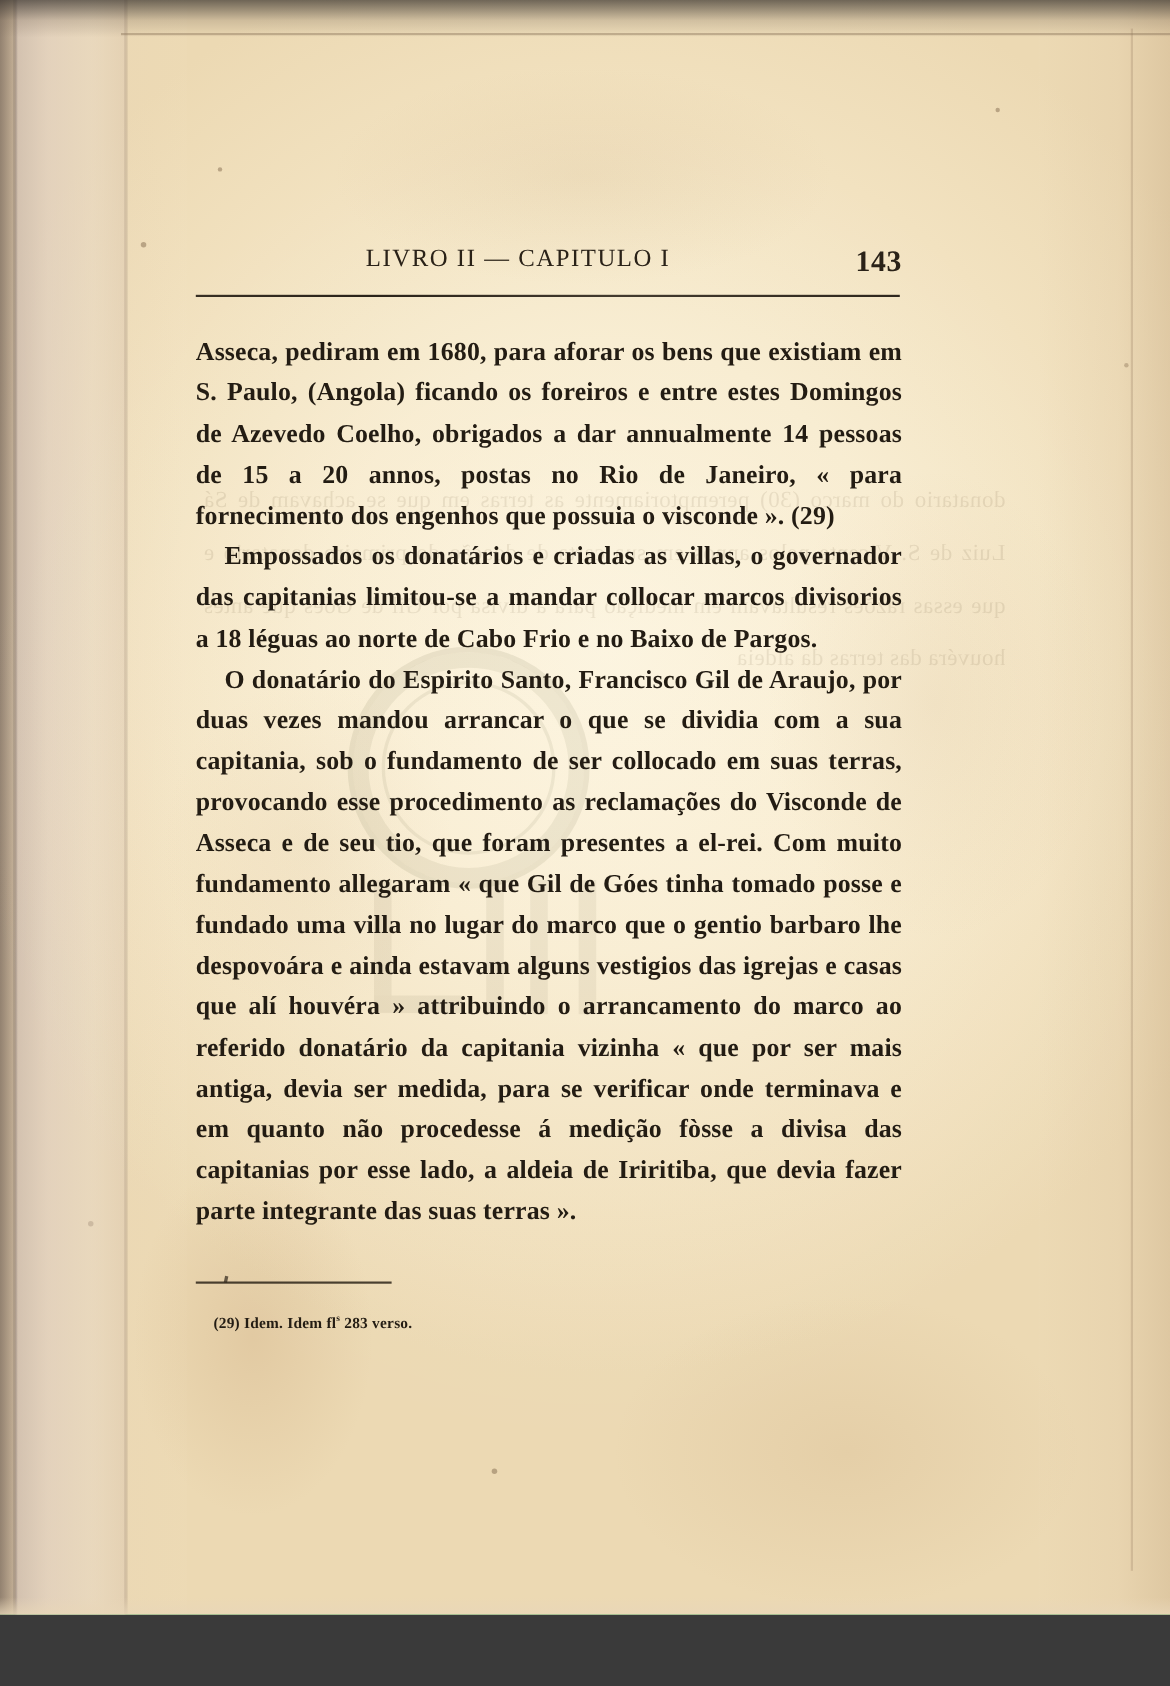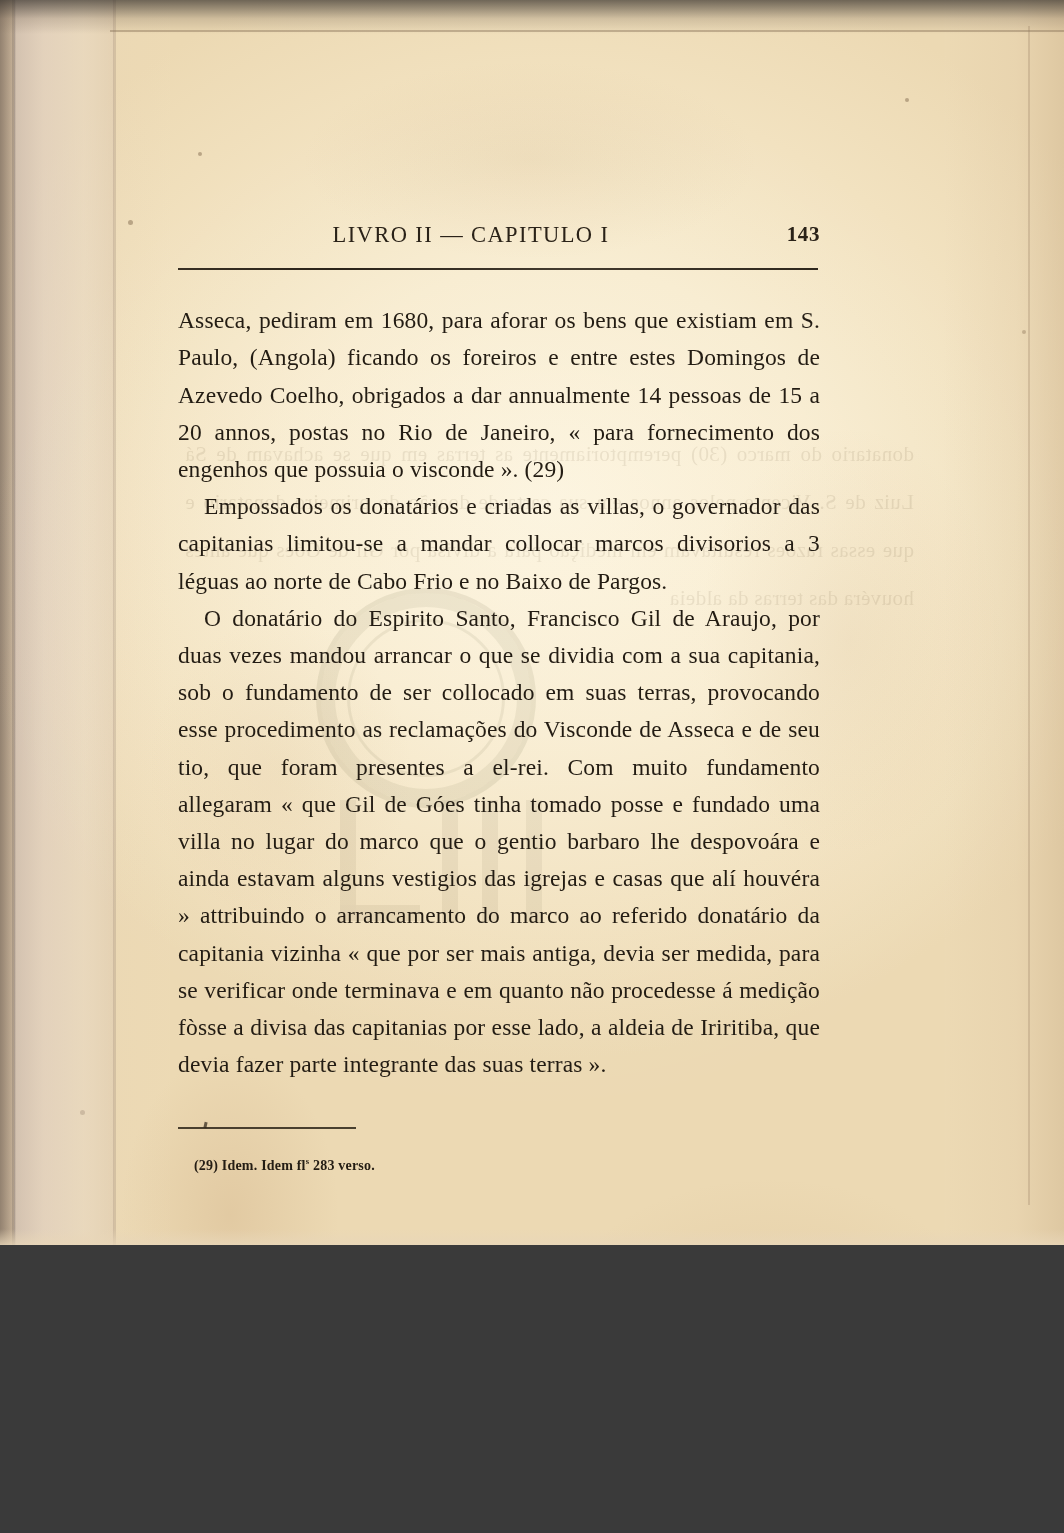--- a/index.html
+++ b/index.html
@@ -4,21 +4,21 @@
 <style>
   html, body {
     margin: 0;
     padding: 0;
     background: #3a3a3a;
   }
 
   #page {
     position: relative;
     width: 1064px;
-    height: 1245px;
+    height: 1468px;
     overflow: hidden;
     background-color: #22c55e;
     font-family: "Liberation Serif", "DejaVu Serif", serif;
   }
 
   
   .paper-base {
     position: absolute;
     inset: 0;
     background:
@@ -199,21 +199,21 @@
     font-size: 22.5px;
     letter-spacing: 1.4px;
     white-space: nowrap;
     padding-right: 56px;
     color: #2a2218;
   }
   .rh-page {
     position: absolute;
     right: 0;
     top: 0;
-    font-size: 21px;
+    font-size: 27px;
     font-weight: bold;
     letter-spacing: 0.6px;
     color: #2a2218;
     font-family: Liberation Serif, serif;
   }
 
   .head-rule {
     width: 640px;
     height: 2.2px;
     background: linear-gradient(to right,
@@ -225,20 +225,21 @@
   }
 
   .body-text {
     margin-top: 32px;
     font-size: 23.5px;
     line-height: 37.2px;
     text-align: justify;
     text-justify: inter-word;
     color: #231c13;
     letter-spacing: 0.15px;
+    font-weight: bold;
   }
   .body-text p {
     margin: 0;
     text-indent: 26px;
   }
   .body-text p.first {
     text-indent: 0;
   }
 
   .footnote-area {
@@ -332,21 +333,21 @@
 
     <div class="running-head">
       <div class="rh-title">LIVRO II — CAPITULO I</div>
       <div class="rh-page">143</div>
     </div>
 
     <div class="head-rule"></div>
 
     <div class="body-text">
       <p class="first">Asseca, pediram em 1680, para aforar os bens que existiam em S. Paulo, (Angola) ficando os foreiros e entre estes Domingos de Azevedo Coelho, obrigados a dar annualmente 14 pessoas de 15 a 20 annos, postas no Rio de Janeiro, « para fornecimento dos engenhos que possuia o visconde ». (29)</p>
-      <p>Empossados os donatários e criadas as villas, o governador das capitanias limitou-se a mandar collocar marcos divisorios a 3 léguas ao norte de Cabo Frio e no Baixo de Pargos.</p>
+      <p>Empossados os donatários e criadas as villas, o governador das capitanias limitou-se a mandar collocar marcos divisorios a 18 léguas ao norte de Cabo Frio e no Baixo de Pargos.</p>
       <p>O donatário do Espirito Santo, Francisco Gil de Araujo, por duas vezes mandou arrancar o que se dividia com a sua capitania, sob o fundamento de ser collocado em suas terras, provocando esse procedimento as reclamações do Visconde de Asseca e de seu tio, que foram presentes a el-rei. Com muito fundamento allegaram « que Gil de Góes tinha tomado posse e fundado uma villa no lugar do marco que o gentio barbaro lhe despovoára e ainda estavam alguns vestigios das igrejas e casas que alí houvéra » attribuindo o arrancamento do marco ao referido donatário da capitania vizinha « que por ser mais antiga, devia ser medida, para se verificar onde terminava e em quanto não procedesse á medição fòsse a divisa das capitanias por esse lado, a aldeia de Iriritiba, que devia fazer parte integrante das suas terras ».</p>
     </div>
 
     <div class="footnote-area">
       <div class="footnote-rule"></div>
       <div class="footnote"><span>(29)</span><span> Idem. Idem fl</span><sup>s</sup><span> 283 verso.</span></div>
     </div>
 
   </div>
 

